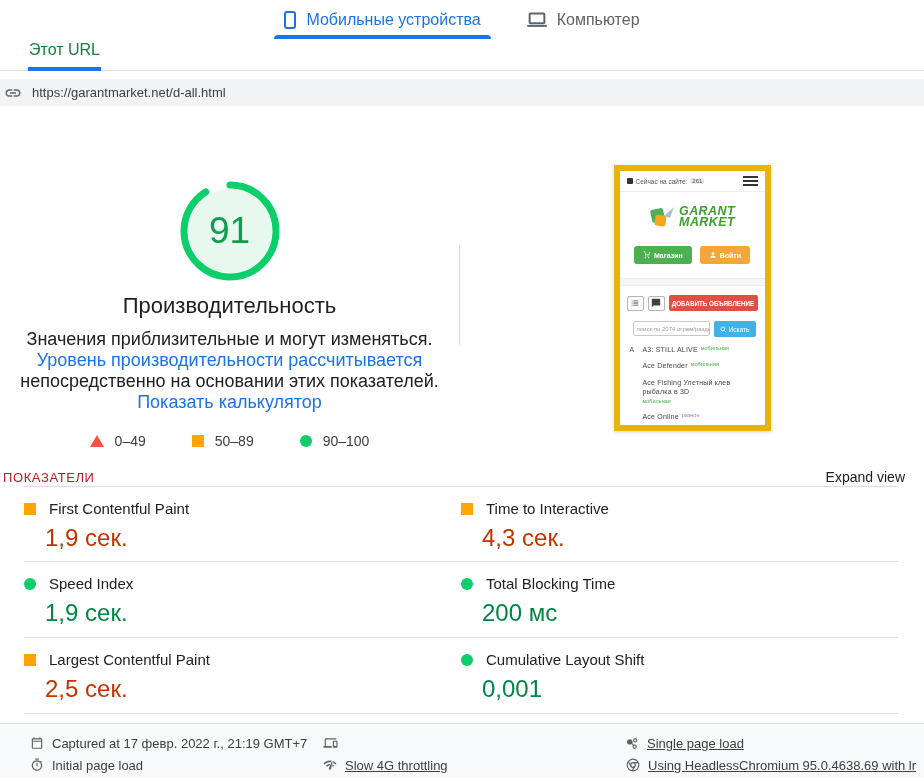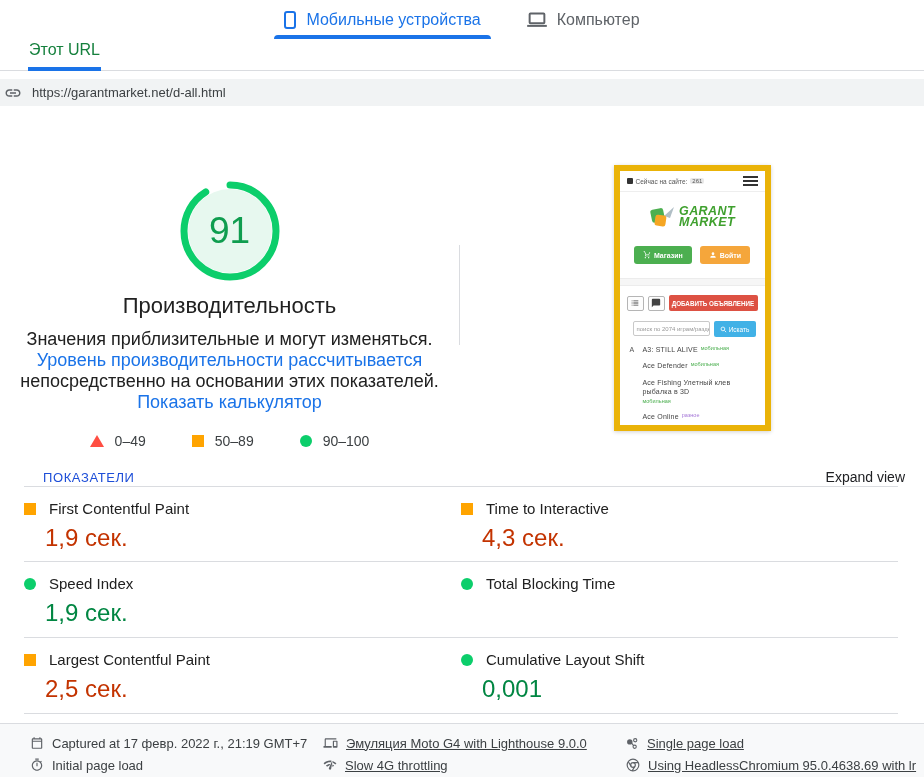--- a/index.html
+++ b/index.html
@@ -79,21 +79,21 @@
   .pl-body { flex: 1; }
   .pl-title { display: inline; letter-spacing: .2px; }
   .pl-tag { font-size: 5.5px; margin-left: 3px; position: relative; top: -2px; }
   .pl-tag.green { color: #4caf50; }
   .pl-tag.purple { color: #a678d8; }
   .pl-row.stacked .pl-title { display: block; width: 96px; line-height: 9px; }
   .pl-row.stacked .pl-tag { display: block; margin: 2px 0 0; top: 0; }
   
   .metrics-head { display: flex; justify-content: space-between; align-items: flex-end;
                   height: 28px; padding: 0 19px 0 3px; }
-  .metrics-title { font-size: 13px; color: #1d4ed8; letter-spacing: .6px; margin-left: 40px; }
+  .metrics-title { font-size: 13px; color: #b91c1c; letter-spacing: .6px; }
   .expand-view { font-size: 14px; color: #202124; cursor: pointer; }
   .metrics-grid { display: grid; grid-template-columns: 1fr 1fr; 
                   padding: 0 26px 0 24px; margin-top: 1px; }
   .metric { border-bottom: 1px solid #dadce0; height: 76px; padding-top: 13px; }
   .metric.first { border-top: 1px solid #dadce0; }
   .m-label { display: flex; align-items: center; gap: 13px; font-size: 15px; color: #212121; }
   .m-icon.average { width: 12px; height: 12px; background: #ffa400; flex: none; }
   .m-icon.pass { width: 12px; height: 12px; background: #0cce6b; border-radius: 50%; flex: none; }
   .m-value { margin: 7px 0 0 21px; font-size: 24px; }
   .m-value.average { color: #c33300; }
@@ -284,20 +284,21 @@
         <span class="m-icon pass"></span>
         <span>Speed Index</span>
       </div>
     <div class="m-value pass">1,9 сек.</div>
   </div>
   <div class="metric">
     <div class="m-label">
         <span class="m-icon pass"></span>
         <span>Total Blocking Time</span>
       </div>
+    <div class="m-value pass">200 мс</div>
   </div>
   <div class="metric">
     <div class="m-label">
         <span class="m-icon average"></span>
         <span>Largest Contentful Paint</span>
       </div>
     <div class="m-value average">2,5 сек.</div>
   </div>
   <div class="metric">
     <div class="m-label">
@@ -327,21 +328,20 @@
       <span class="f-text">Initial page load</span>
     </div>
   </div>
   <div class="f-col2">
     <div class="f-row u">
       <span class="f-ic">
         <svg width="15" height="14" viewBox="0 0 24 24">
             <path fill="#5f6368" d="M4 6h18V4H4c-1.1 0-2 .9-2 2v11H0v3h14v-3H4V6zm19 2h-6c-.55 0-1 .45-1 1v10c0 .55.45 1 1 1h6c.55 0 1-.45 1-1V9c0-.55-.45-1-1-1zm-1 9h-4v-7h4v7z"></path>
           </svg>
       </span>
-      <span class="f-text">Эмуляция Moto G4 with Lighthouse 9.0.0</span>
     </div>
     <div class="f-row u">
       <span class="f-ic">
         <svg width="14" height="14" viewBox="0 0 24 24">
             <path fill="#5f6368" d="M15.9 5c-.2 0-.4.1-.5.4L10.2 17c-.2.3-.2.6-.2 1 0 1.1.9 2 2 2 1 0 1.8-.7 2-1.6L16.4 5.5c0-.3-.2-.5-.5-.5zM1 9l2 2c2.9-2.9 6.8-4.1 10.5-3.6l1.2-2.7C9.9 3.8 4.7 5.3 1 9zm20 2l2-2c-1.6-1.6-3.5-2.8-5.6-3.6l-.5 2.8c1.5.7 2.9 1.6 4.1 2.8zm-4 4l2-2c-.8-.8-1.7-1.4-2.7-1.9l-.5 2.9c.4.3.8.6 1.2 1zM5 13l2 2c1.1-1.1 2.6-1.8 4-2l1.3-2.9C9.7 10 7 11 5 13z"></path>
           </svg>
       </span>
       <span class="f-text">Slow 4G throttling</span>
     </div>
   </div>

